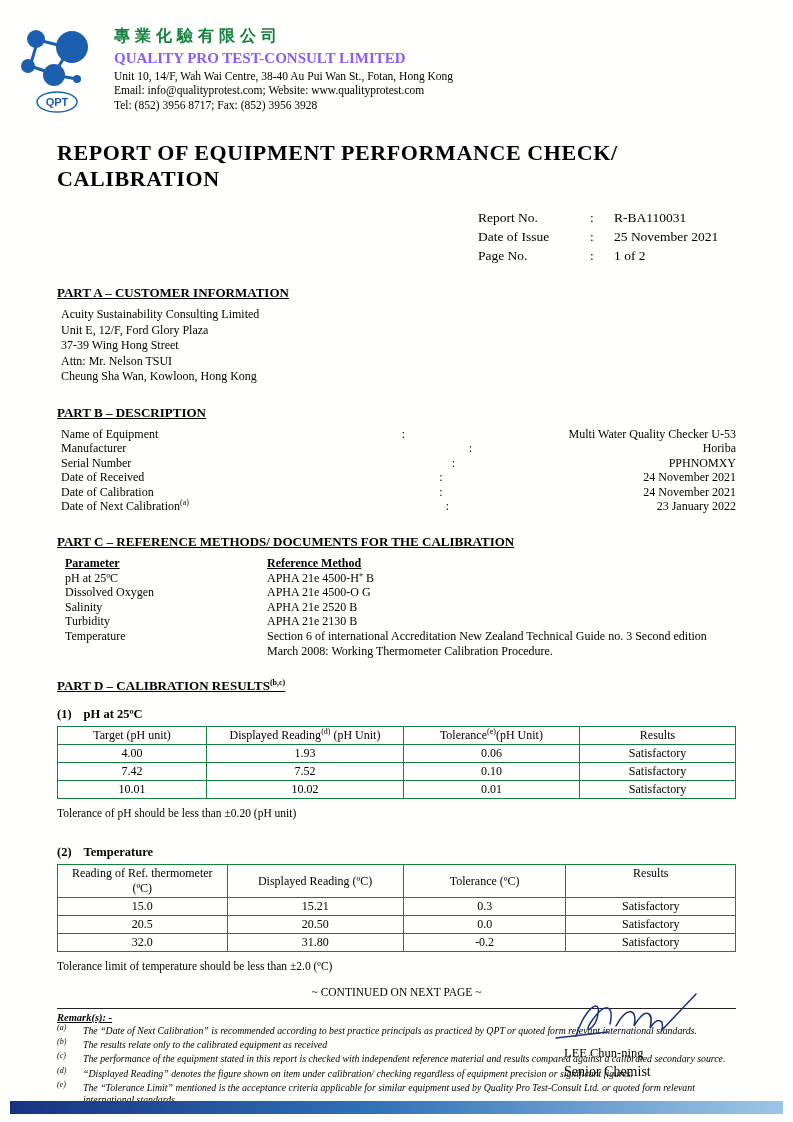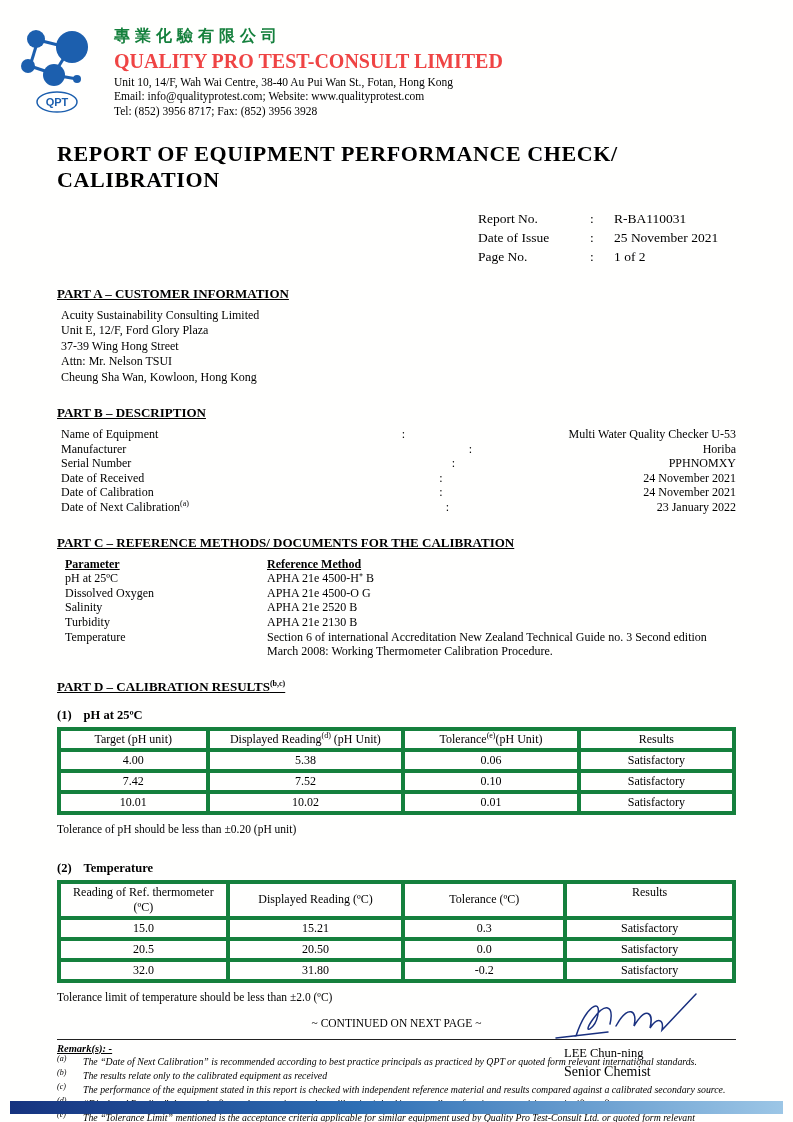--- a/index.html
+++ b/index.html
@@ -7,21 +7,21 @@
   .page {
     width:793px; height:1122px; margin:0 auto; background:#fffffe;
     font-family:"Liberation Serif", serif; color:#000;
     position:relative; overflow:hidden;
   }
   
   .letterhead { display:flex; gap:14px; padding:24px 0 0 14px; }
   .logo svg { display:block; }
   .lh-text { padding-top:2px; }
   .cn { color:#15803d; font-weight:bold; font-size:16px; letter-spacing:5px; }
-  .en { color:#ef4444; font-weight:bold; font-size:20px; margin-top:3px; }
+  .en { color:#8b5cf6; font-weight:bold; font-size:15px; margin-top:3px; }
   .addr { font-size:11.5px; margin-top:2.5px; }
   
   .doc-title { font-size:22px; font-weight:bold; letter-spacing:0.6px; margin:24px 57px 0 57px; }
   
   .report-info { margin:16px 0 0 478px; font-size:13.5px; }
   .ri-row { display:flex; line-height:19px; }
   .ri-label { width:112px; }
   .ri-sep { width:24px; }
   
   .section { margin:20px 57px 0 57px; font-size:12px; }
@@ -34,21 +34,21 @@
   
   .pc-row { display:flex; margin-left:8px; line-height:14.6px; }
   .pc-param { width:202px; flex:none; }
   .pc-method { width:458px; }
   .pc-head .pc-param, .pc-head .pc-method { font-weight:bold; text-decoration:underline; width:auto; }
   .pc-head .pc-param { width:202px; text-decoration:underline; }
   
   .subsec { font-weight:bold; font-size:12.5px; margin:13px 0 4px 0; }
   .subsec .num { margin-right:12px; }
   table.cal { border-collapse:collapse; width:100%; font-size:12px; table-layout:fixed; }
-  .cal th, .cal td { border:4px solid #15803d; text-align:center; padding:1px 3px; font-weight:normal; line-height:15px; vertical-align:middle; }
+  .cal th, .cal td { border:1px solid #15803d; text-align:center; padding:1px 3px; font-weight:normal; line-height:15px; vertical-align:middle; }
   .cal th.va-top { vertical-align:top; }
   .table-note { font-size:11.5px; margin-top:8px; }
   .continued { text-align:center; font-size:11.5px; margin-top:14px; }
   
   .remark-rule { border:none; border-top:1px solid #222; margin:10px 57px 0 57px; }
   .remarks { margin:3px 57px 0 57px; font-style:italic; font-size:9.8px; }
   .remarks-heading { font-weight:bold; text-decoration:underline; font-size:10.5px; margin-bottom:2px; }
   .remark { display:flex; line-height:12.6px; margin-top:1.5px; }
   .rtag { width:26px; flex:none; }
   .rtext { flex:1; }
@@ -196,21 +196,21 @@
         <tr>
           <th style="width:22%"><span>Target (pH unit)</span><sup></sup><span></span></th>
           <th style="width:29%"><span>Displayed Reading</span><sup>(d)</sup><span> (pH Unit)</span></th>
           <th style="width:26%"><span>Tolerance</span><sup>(e)</sup><span>(pH Unit)</span></th>
           <th style="width:23%"><span>Results</span><sup></sup><span></span></th>
         </tr>
       </thead>
       <tbody>
         <tr>
           <td>4.00</td>
-          <td>5.38</td>
+          <td>1.93</td>
           <td>0.06</td>
           <td>Satisfactory</td>
         </tr>
         <tr>
           <td>7.42</td>
           <td>7.52</td>
           <td>0.10</td>
           <td>Satisfactory</td>
         </tr>
         <tr>

